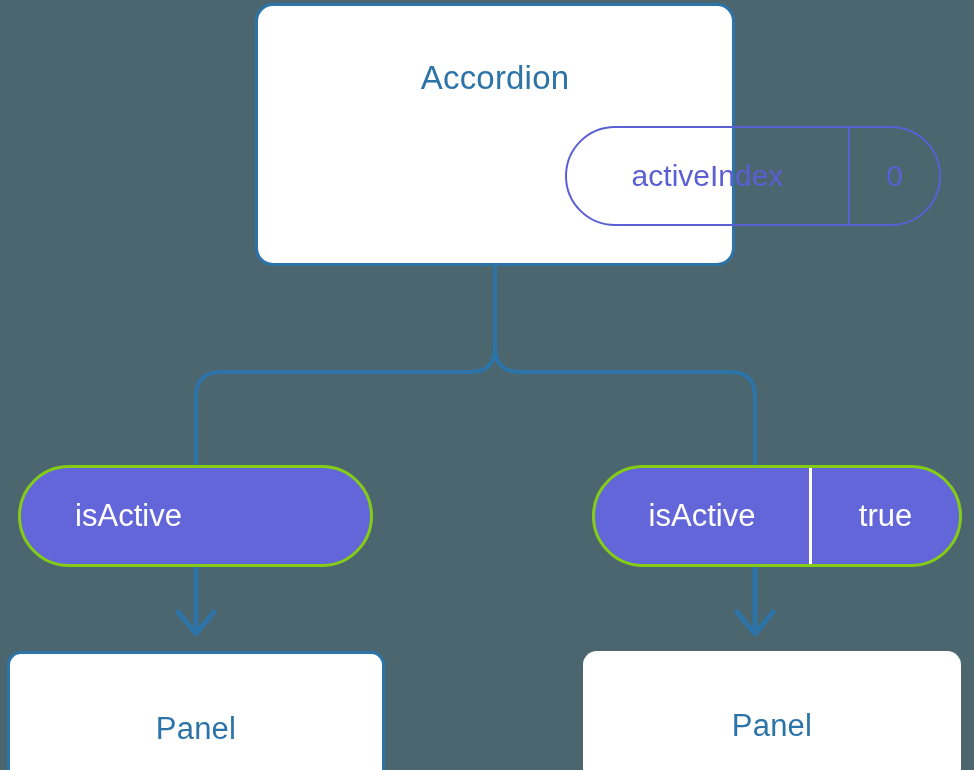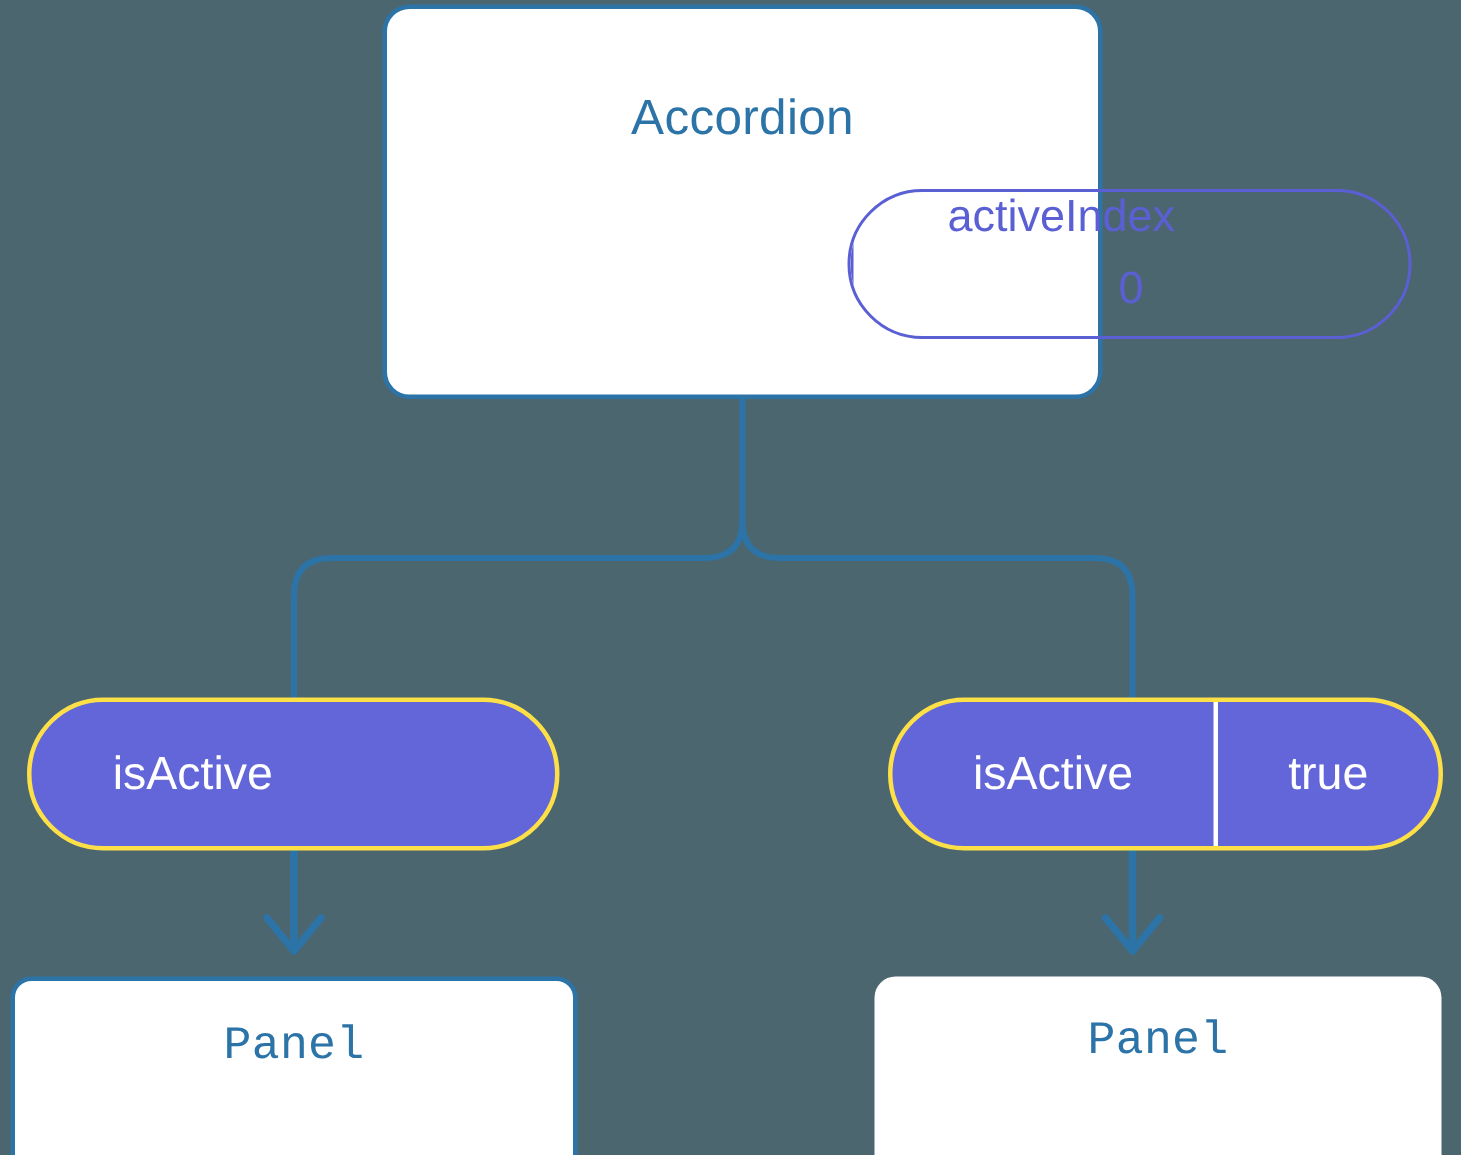--- a/index.html
+++ b/index.html
@@ -76,22 +76,21 @@
   #panel-card-right {
     left: 583px;
     top: 651px;
     width: 378px;
     height: 136px;
   }
   .panel-card .card-title {
     position: absolute;
     left: 0;
     right: 0;
-    top: 26px;
-    font-family: Liberation Mono, monospace;
+    top: 57px;
   }
 
   
   .pill {
     position: absolute;
     display: flex;
     align-items: stretch;
     box-sizing: border-box;
     border-radius: 999px;
     overflow: hidden;
@@ -114,37 +113,36 @@
   .pill.outlined .pill-val {
     color: #5b5fd4;
   }
   .pill.outlined .pill-val {
     border-left: 2px solid #5b5fd4;
   }
 
   
   .pill.filled {
     background: #6366d8;
-    border: 3px solid #fde047;
+    border: 3px solid #84cc16;
   }
   .pill.filled .pill-key,
   .pill.filled .pill-val {
     color: #ffffff;
   }
   .pill.filled .pill-val {
     border-left: 3px solid #ffffff;
   }
 
   #activeindex-pill {
     left: 307px;
     top: 120px;
     width: 376px;
     height: 100px;
     font-size: 30px;
-    flex-direction: column;
   }
   #activeindex-pill .pill-key { width: 281px; }
   #activeindex-pill .pill-val { flex: 1; }
 
   #isactive-pill-left {
     left: 18px;
     top: 465px;
     width: 355px;
     height: 102px;
     font-size: 31px;

